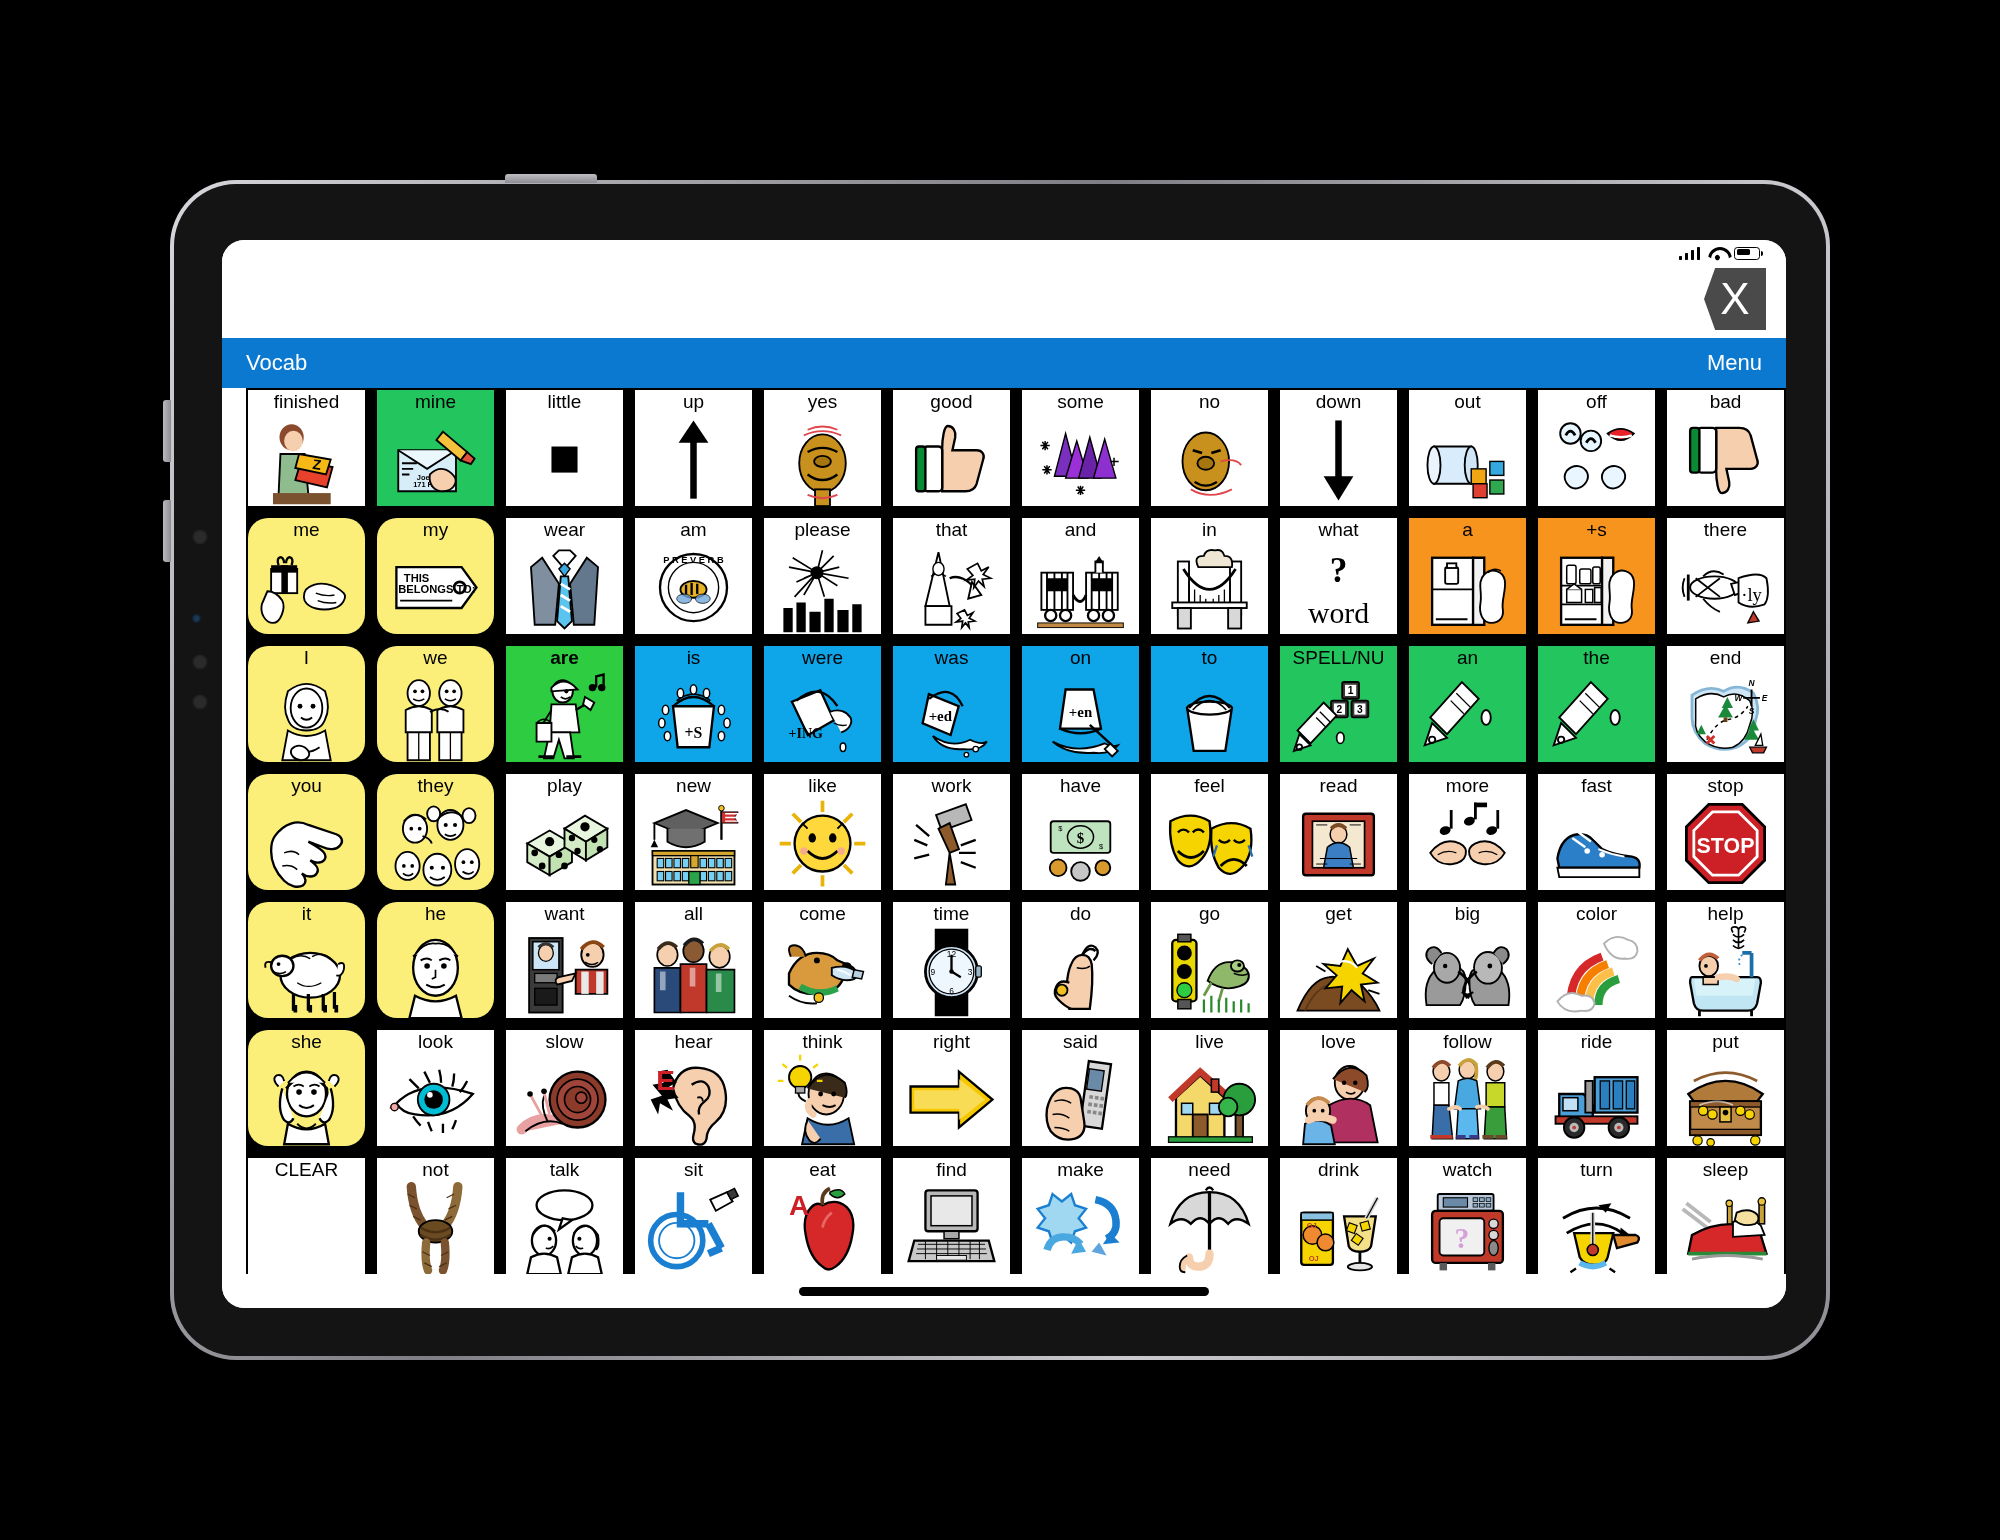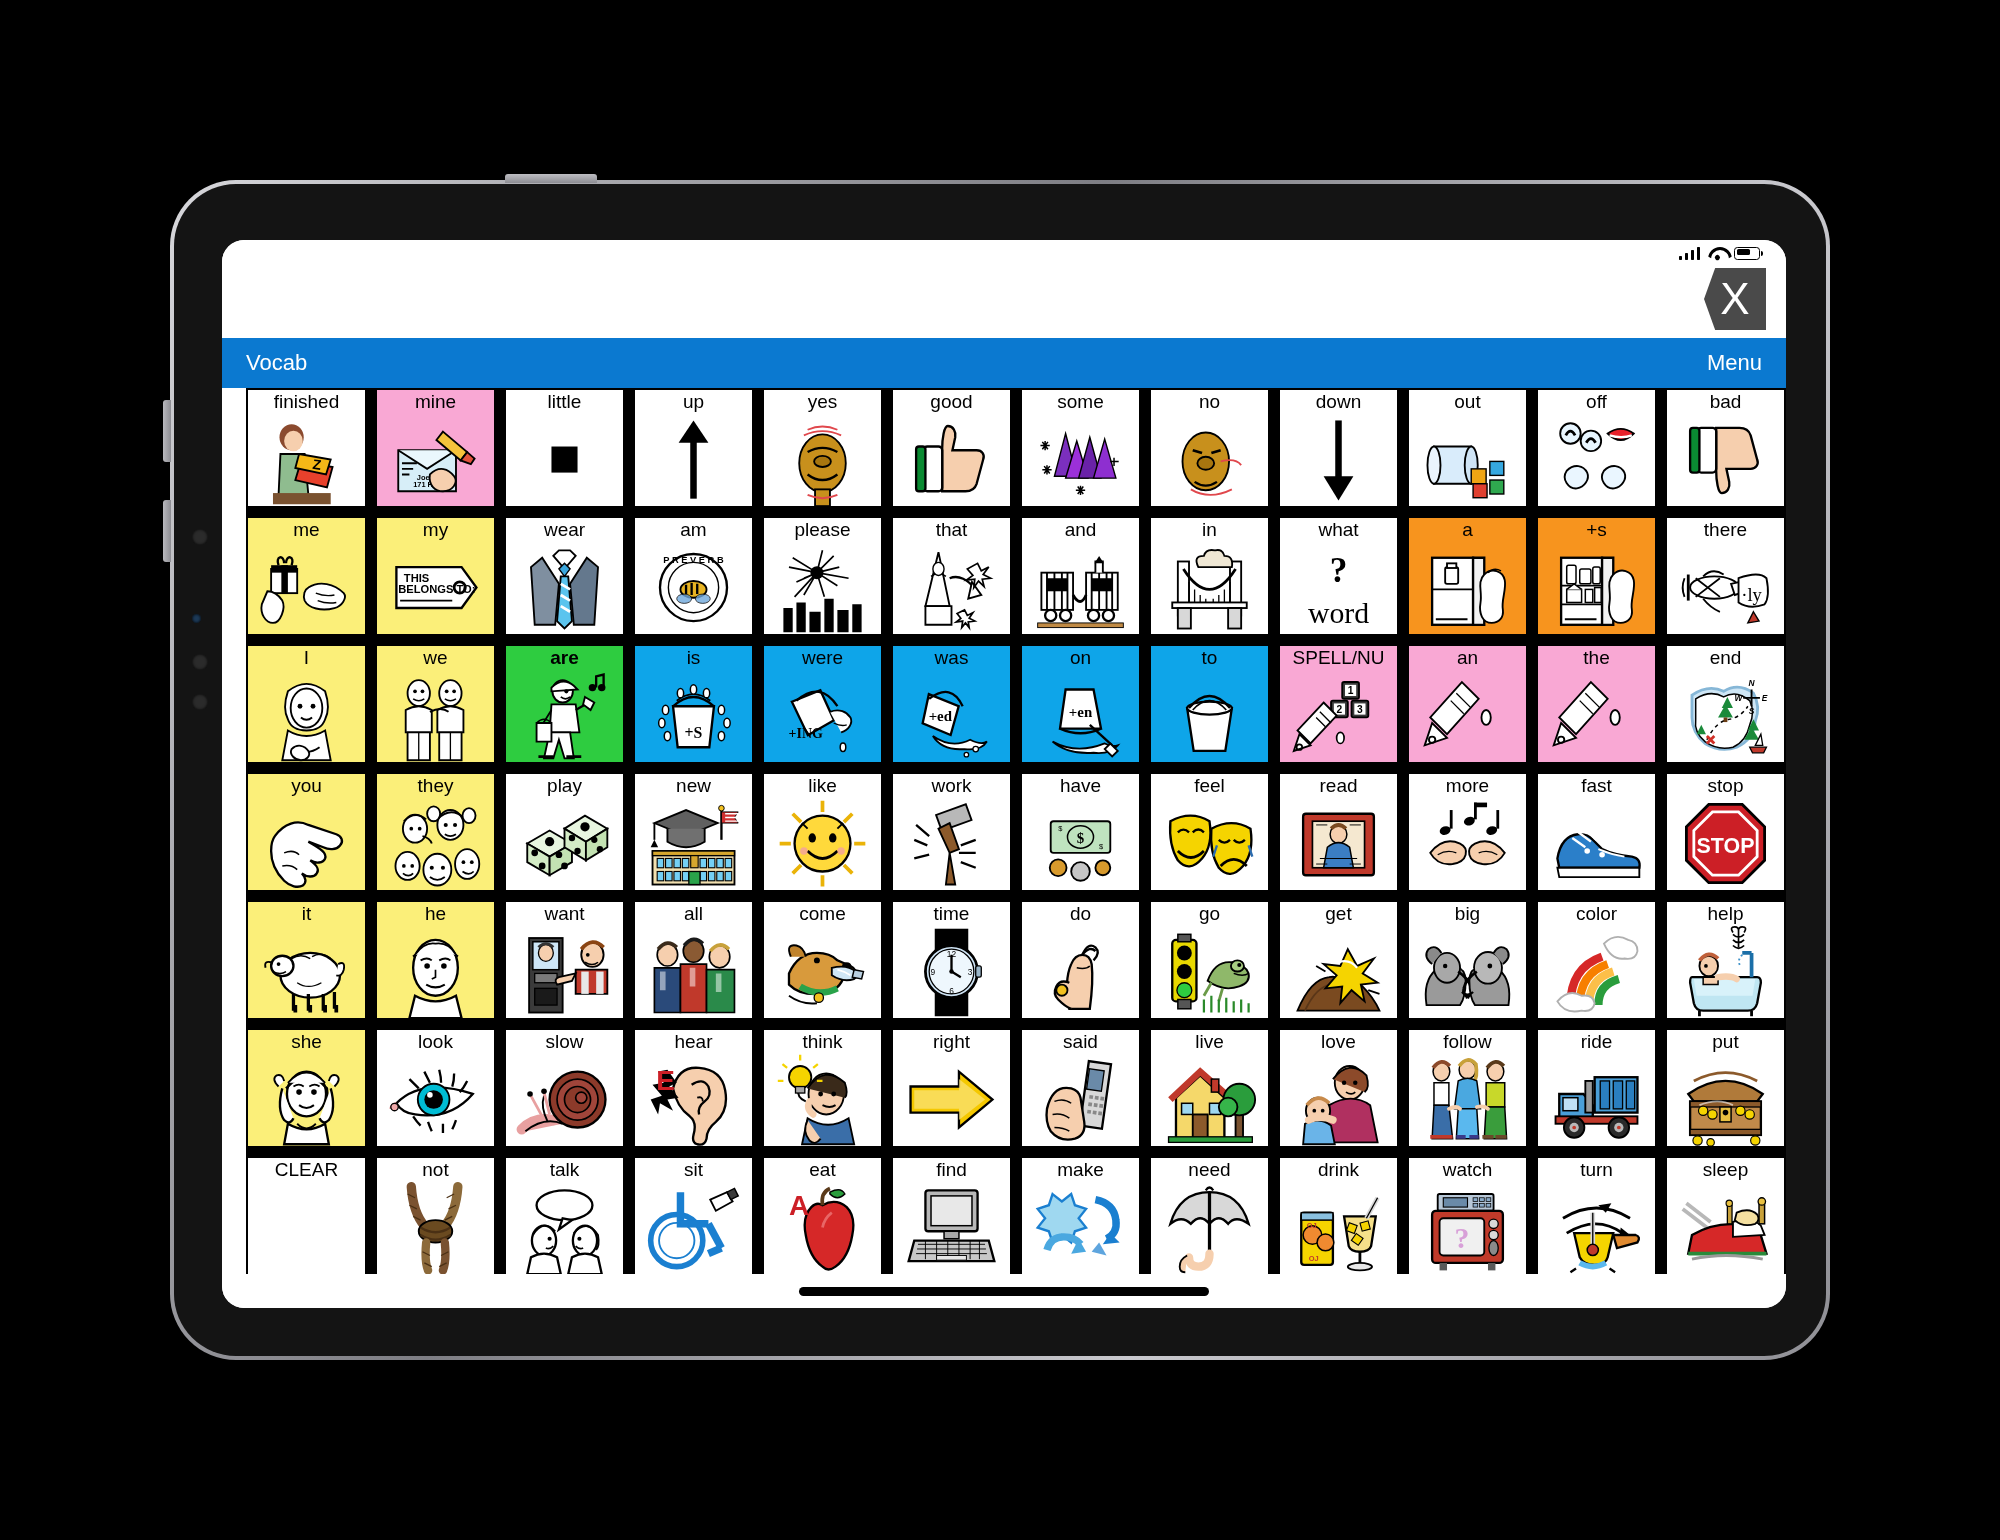--- a/index.html
+++ b/index.html
@@ -119,22 +119,22 @@
     font-size: 19px; line-height: 1.1;
     padding-top: 2px;
     color:#000; white-space:nowrap;
     font-family:"Liberation Sans", sans-serif;
   }
   .cell .art { flex:1 1 auto; width:100%; position:relative; }
   .cell svg { position:absolute; inset:0; width:100%; height:100%; }
 
   
   .c-white  { background:#ffffff; }
-  .c-yellow { background:#fbef79; }
-  .c-lblue  { background:#f9a8d4; }
+  .c-yellow { background:#fbef79;border-radius:20px; }
+  .c-lblue  { background:#22c55e; }
   .c-orange { background:#f7941e; }
   .c-green  { background:#0ea5e9; }
   .c-dgreen { background:#2ecc40;font-weight:bold; }
 
   
   .homebar-wrap { flex: 0 0 34px; background:#fff; display:flex; align-items:center; justify-content:center;}
   .homebar { width: 410px; height: 9px; background:#000; border-radius:5px;}
 </style>
 </head>
 <body>

